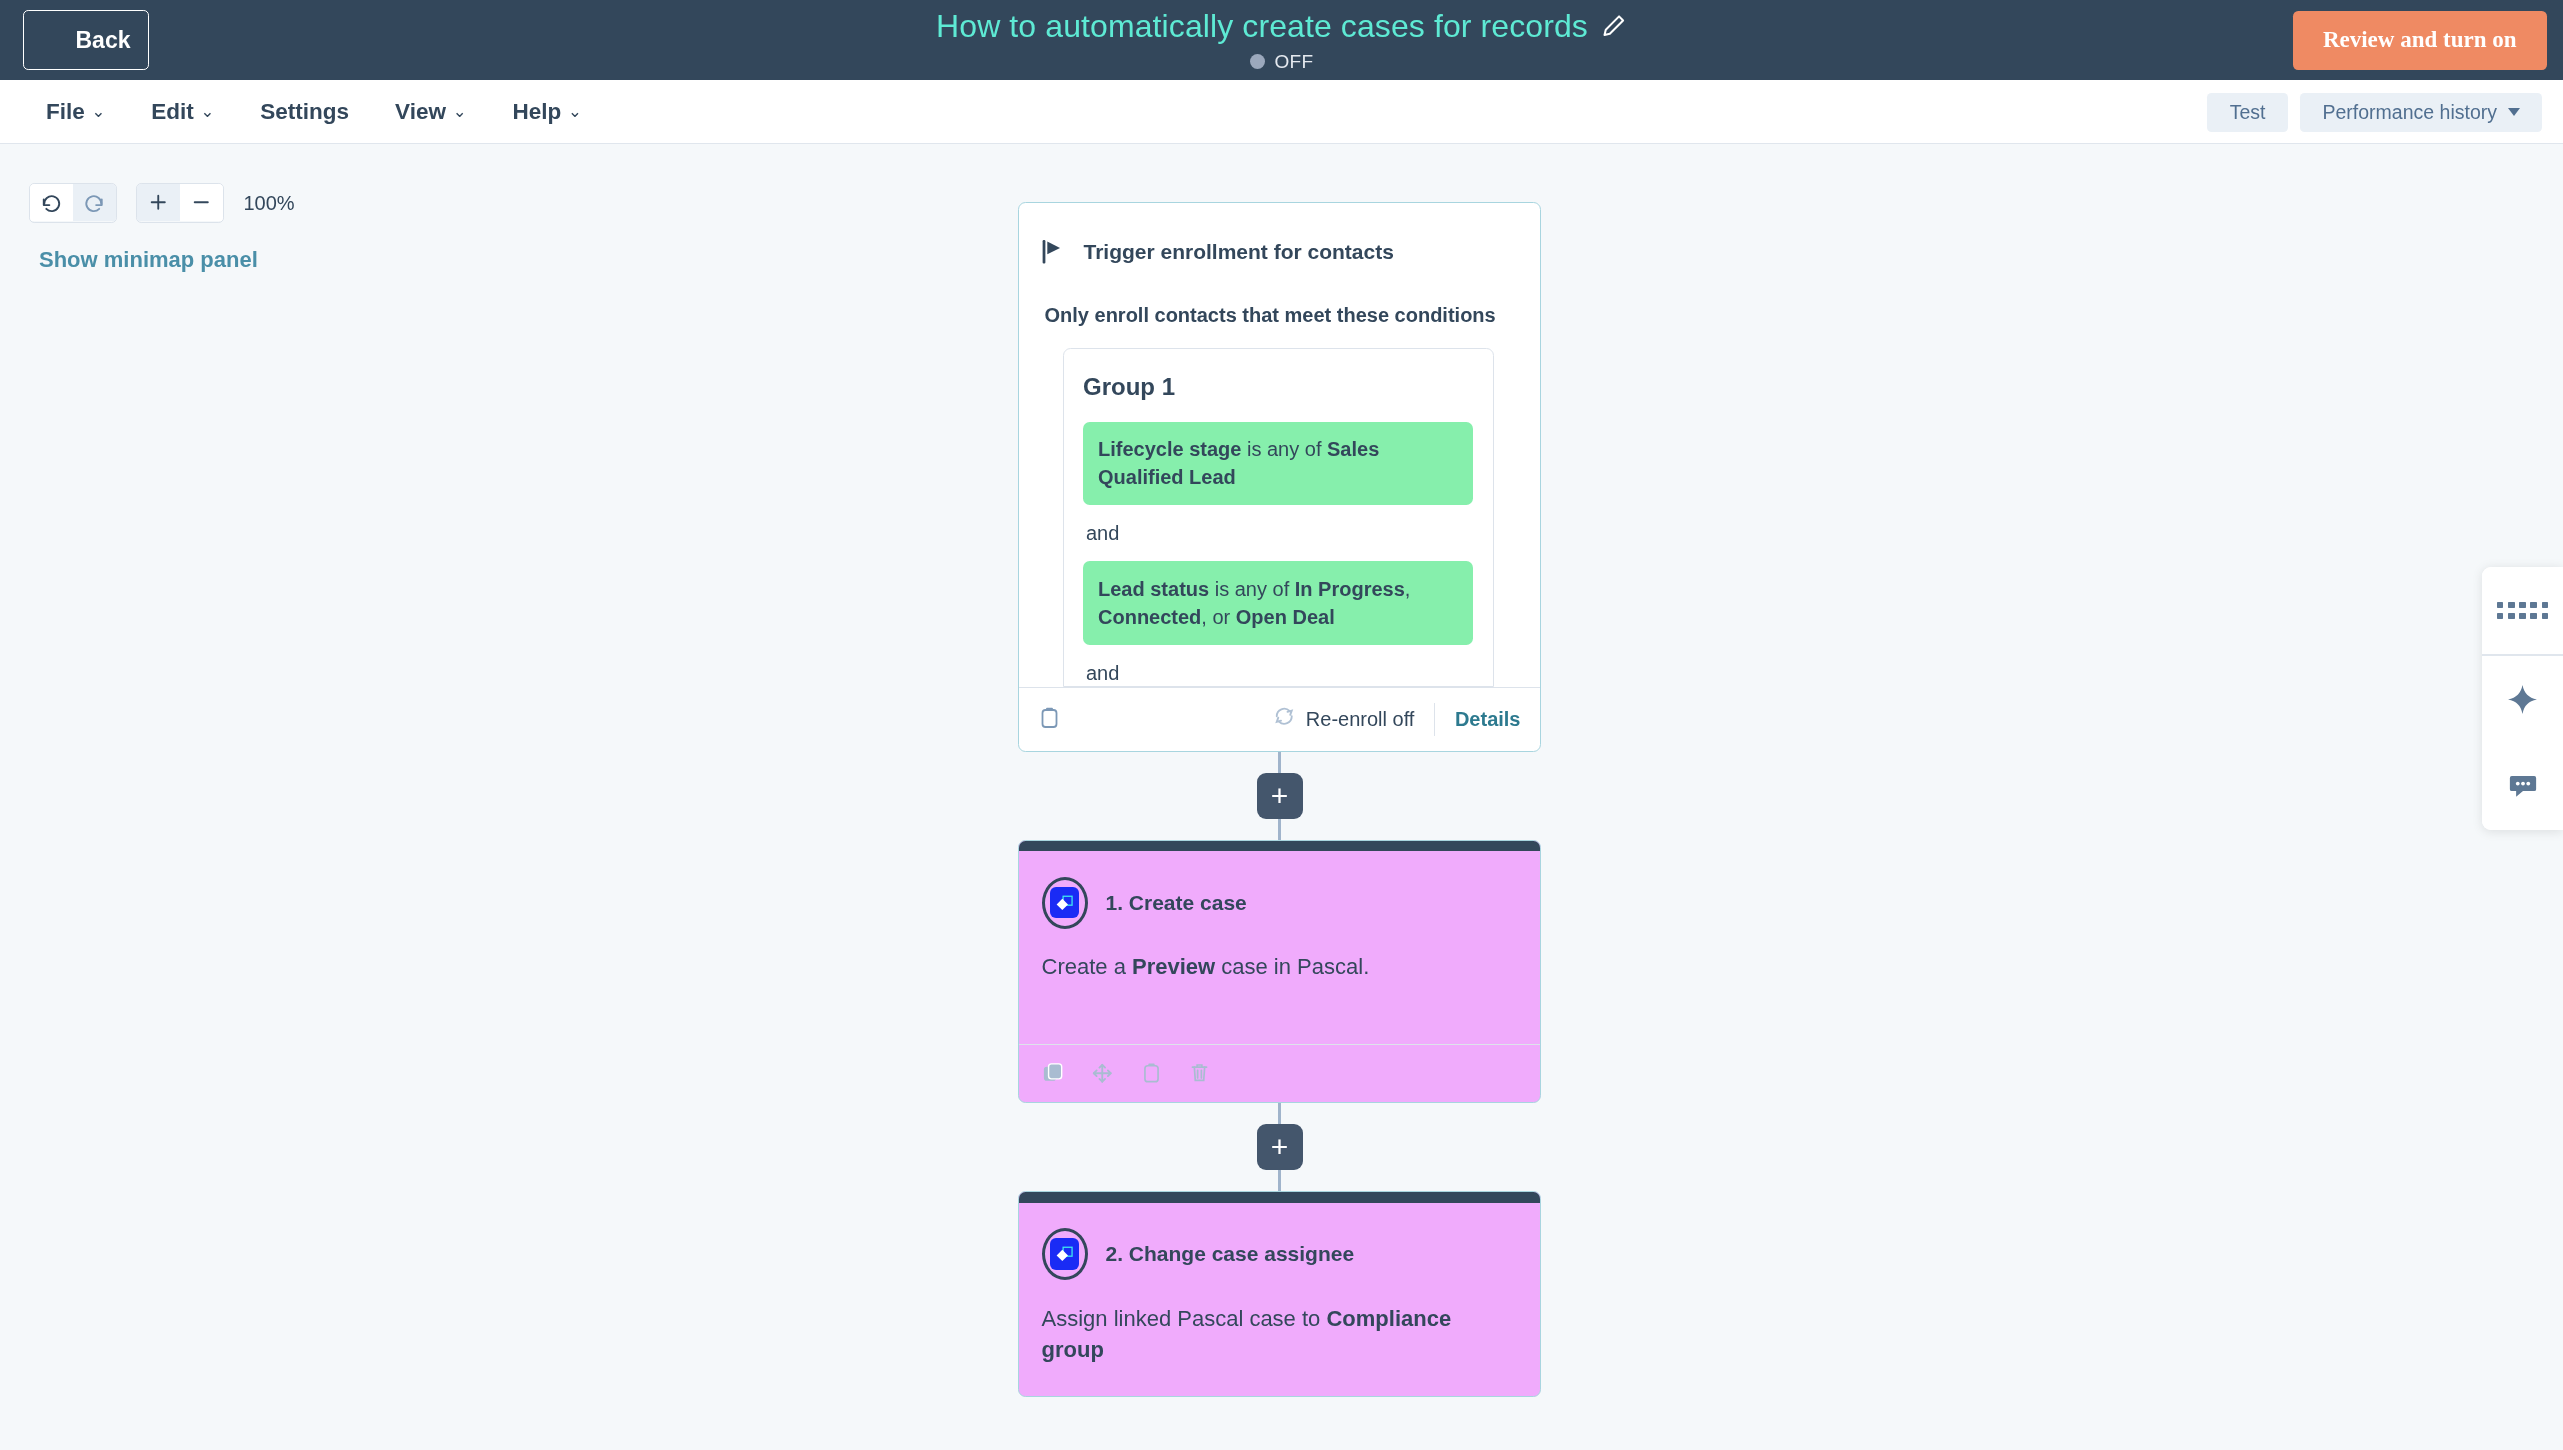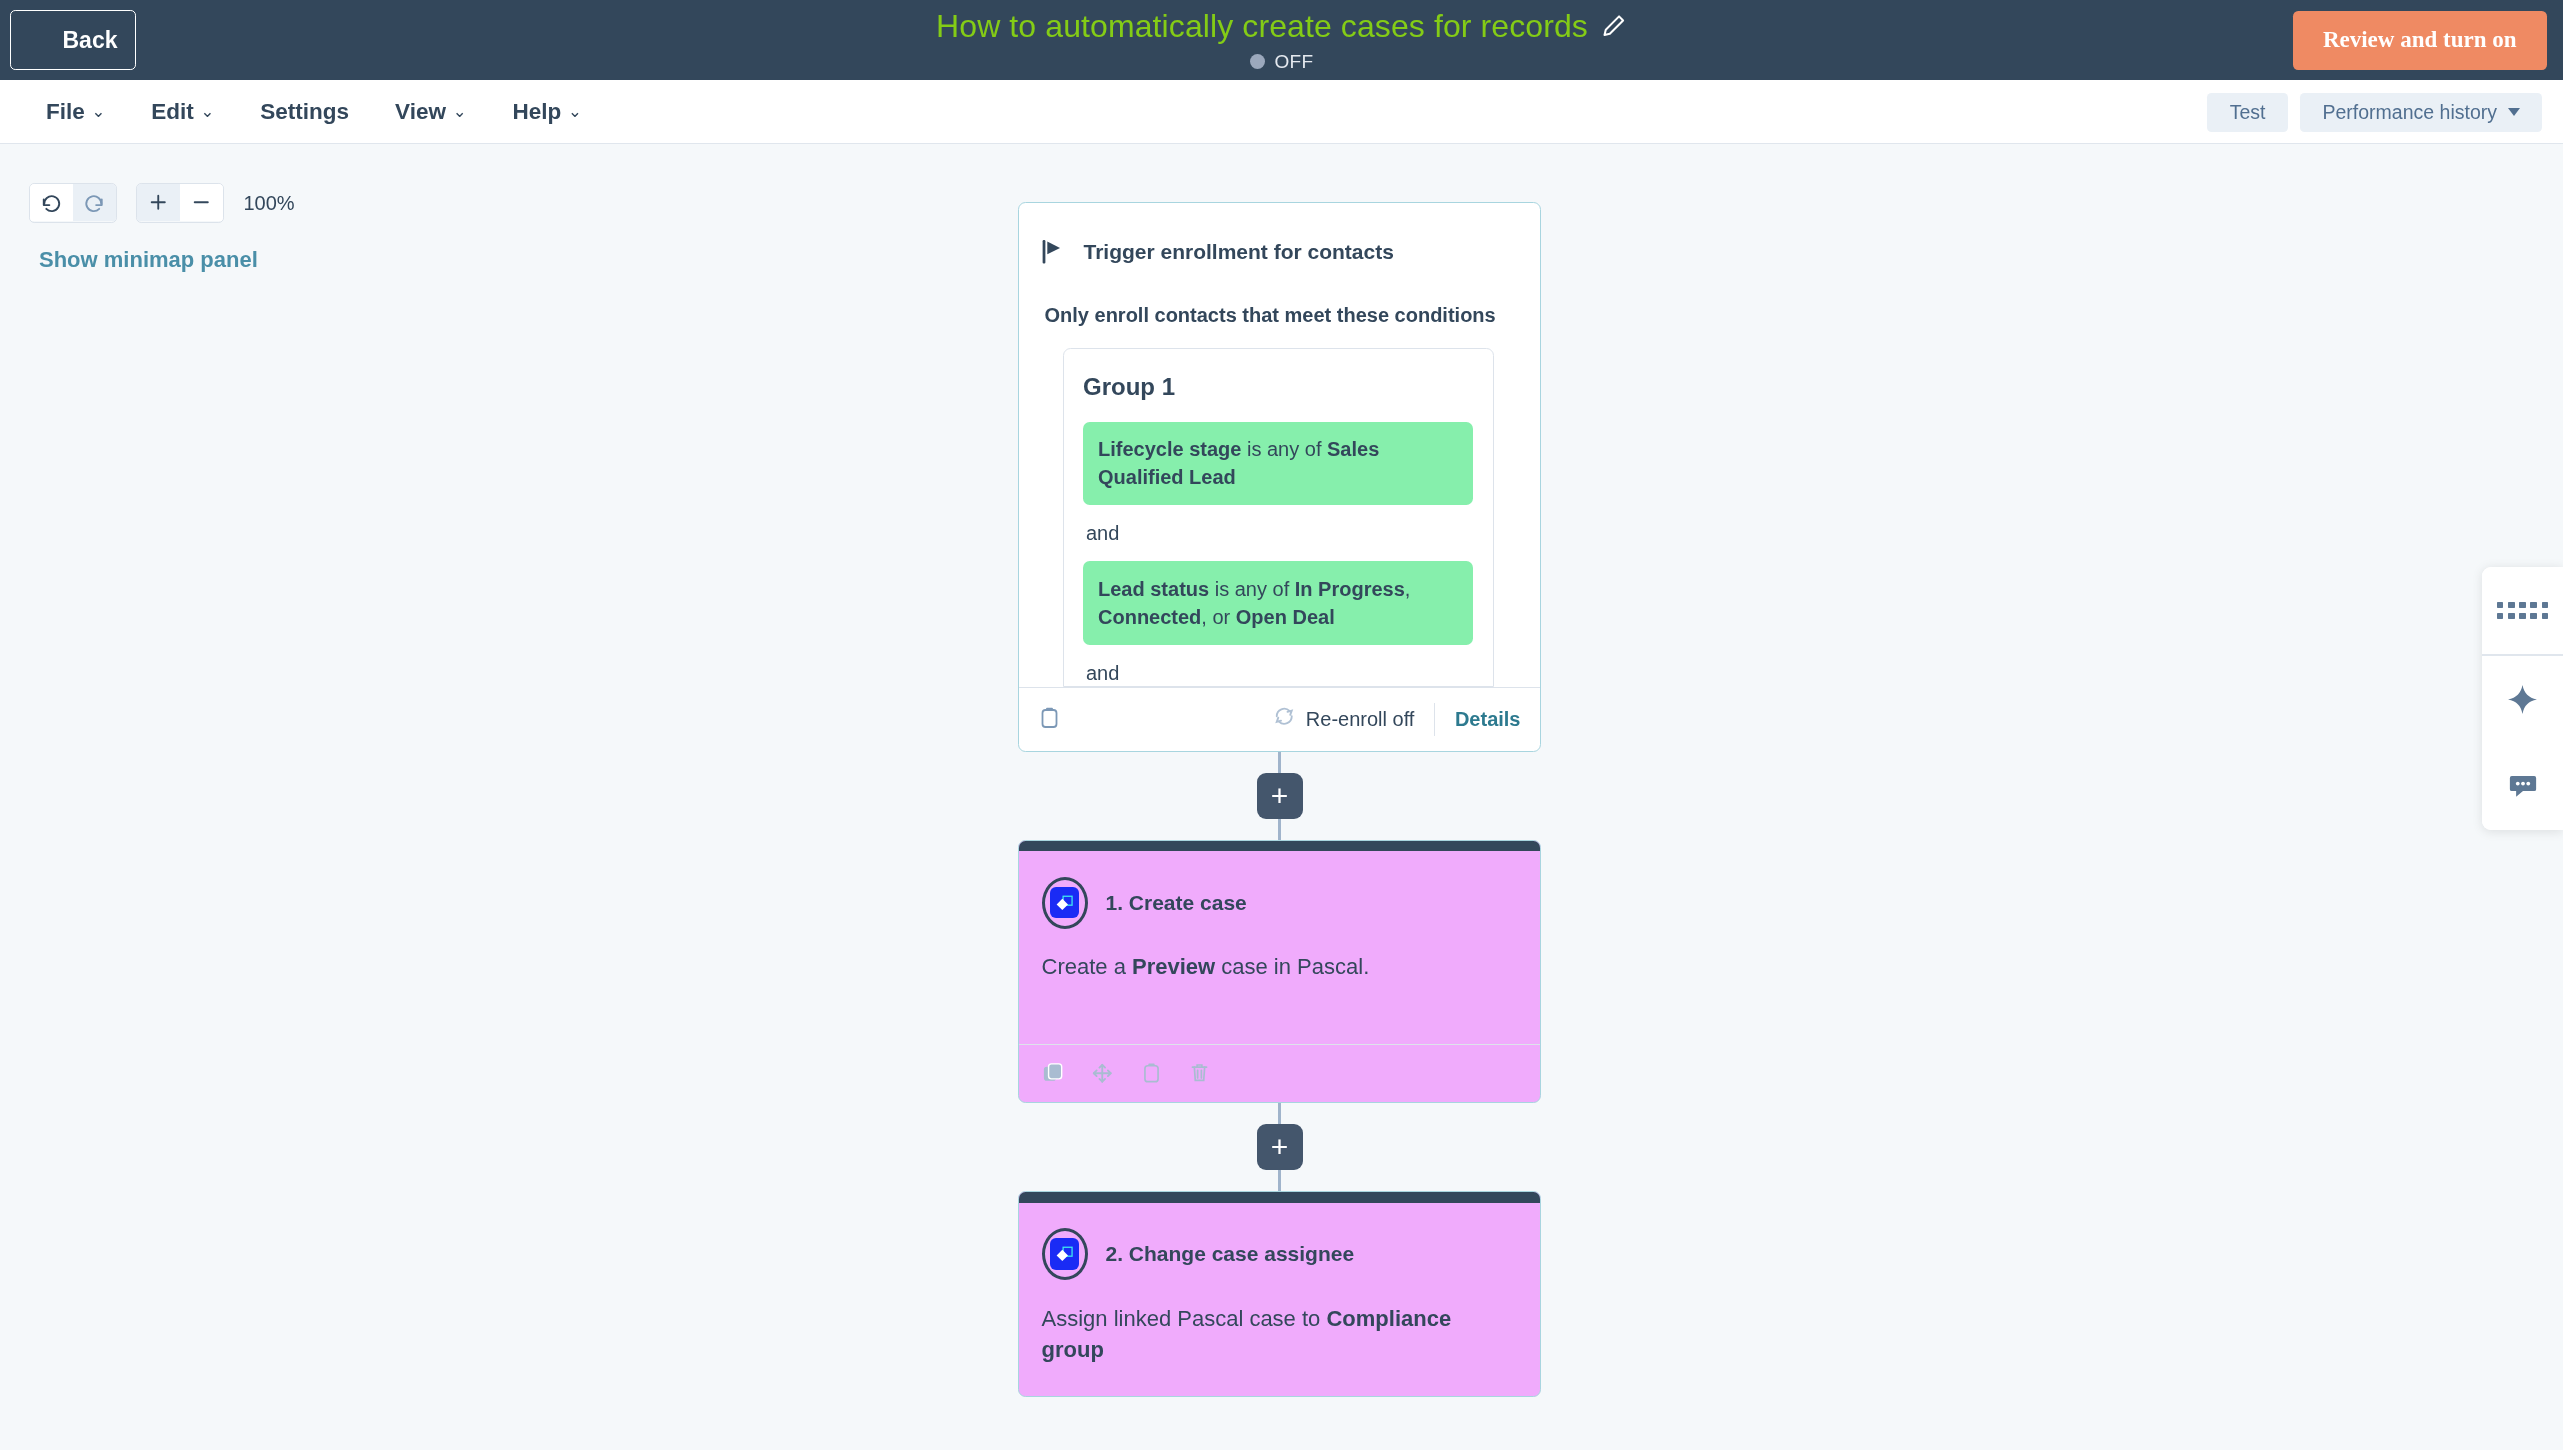--- a/index.html
+++ b/index.html
@@ -15,21 +15,21 @@
   }
 
   
   .topbar {
     position: absolute; top: 0; left: 0;
     width: 2563px; height: 80px;
     background: #33475B;
     display: flex; align-items: center;
   }
   .back-btn {
-    margin-left: 10px;
+    margin-left: 23px;
     width: 126px; height: 60px;
     border: 1.5px solid #FFFFFF;
     border-radius: 5.2px;
     background: transparent;
     color: #FFFFFF;
     font-size: 23px; font-weight: 700;
     display: flex; align-items: center; justify-content: center;
     cursor: pointer;
     font-family: "Liberation Sans", sans-serif;
     padding-left: 34px;
@@ -38,21 +38,21 @@
     position: absolute; left: 0; right: 0; top: 0;
     height: 80px;
     display: flex; flex-direction: column; align-items: center; justify-content: center;
     pointer-events: none;
   }
   .title-row {
     display: flex; align-items: center; gap: 13.5px;
     pointer-events: auto;
   }
   .wf-title {
-    color: #84cc16;
+    color: #5eead4;
     font-size: 32px;
     font-weight: 400;
     letter-spacing: 0.1px;
     white-space: nowrap;
   }
   .pencil-icon { width: 25.5px; height: 25.5px; cursor: pointer; display:block; }
   .status-row {
     display: flex; align-items: center; gap: 9.7px;
     margin-top: 6px;
     pointer-events: auto;

